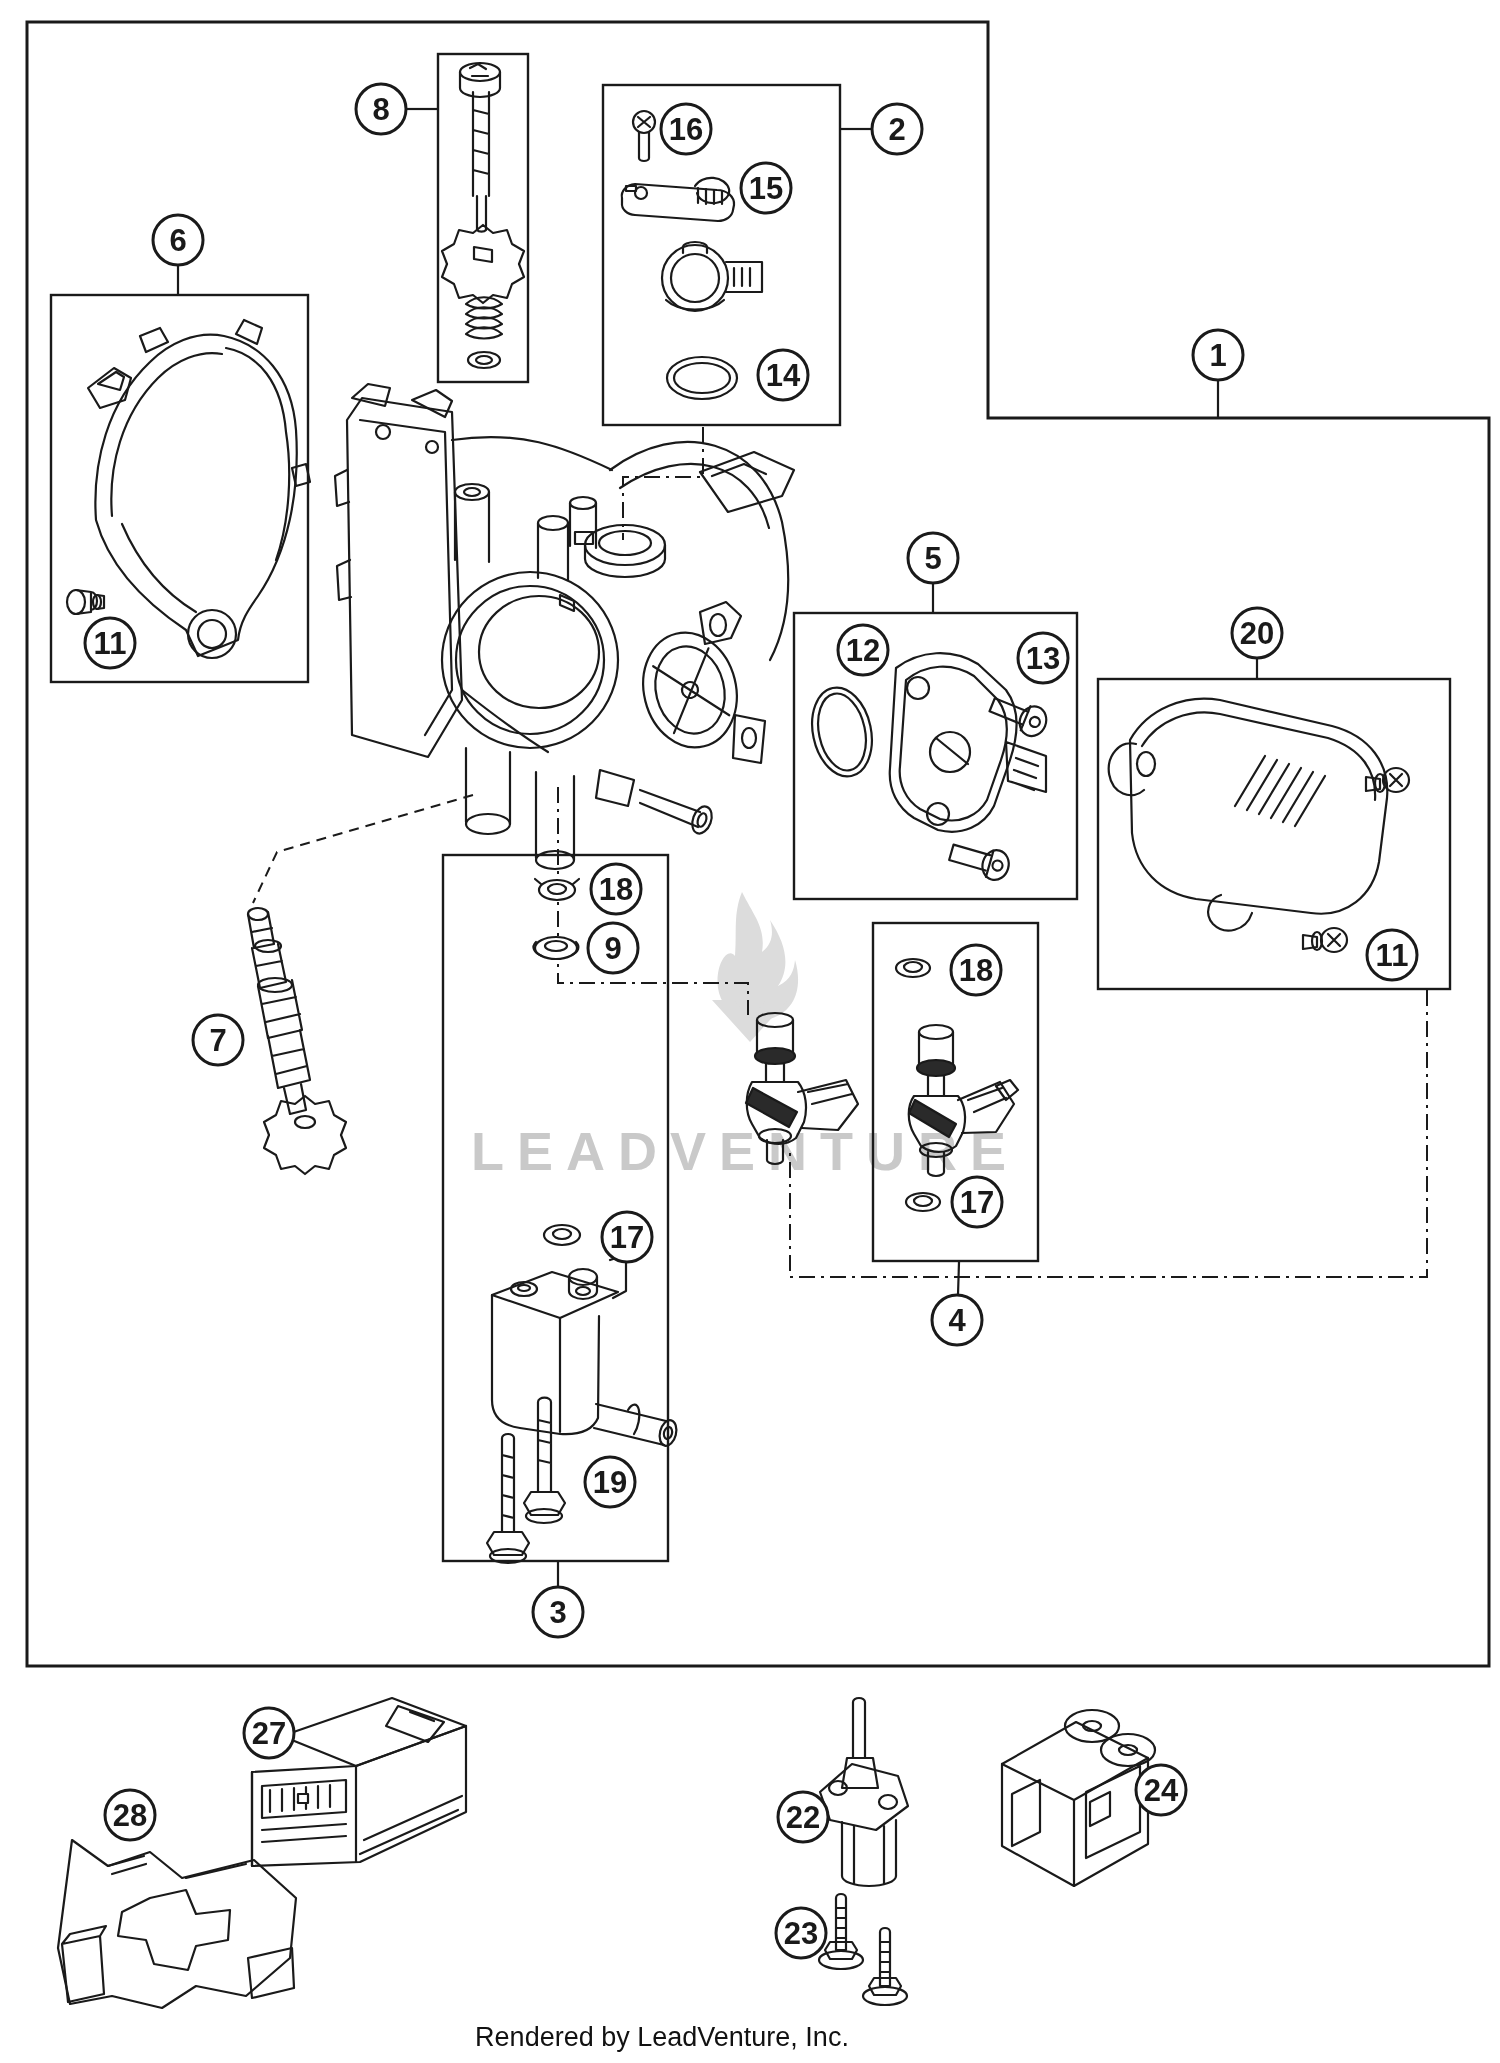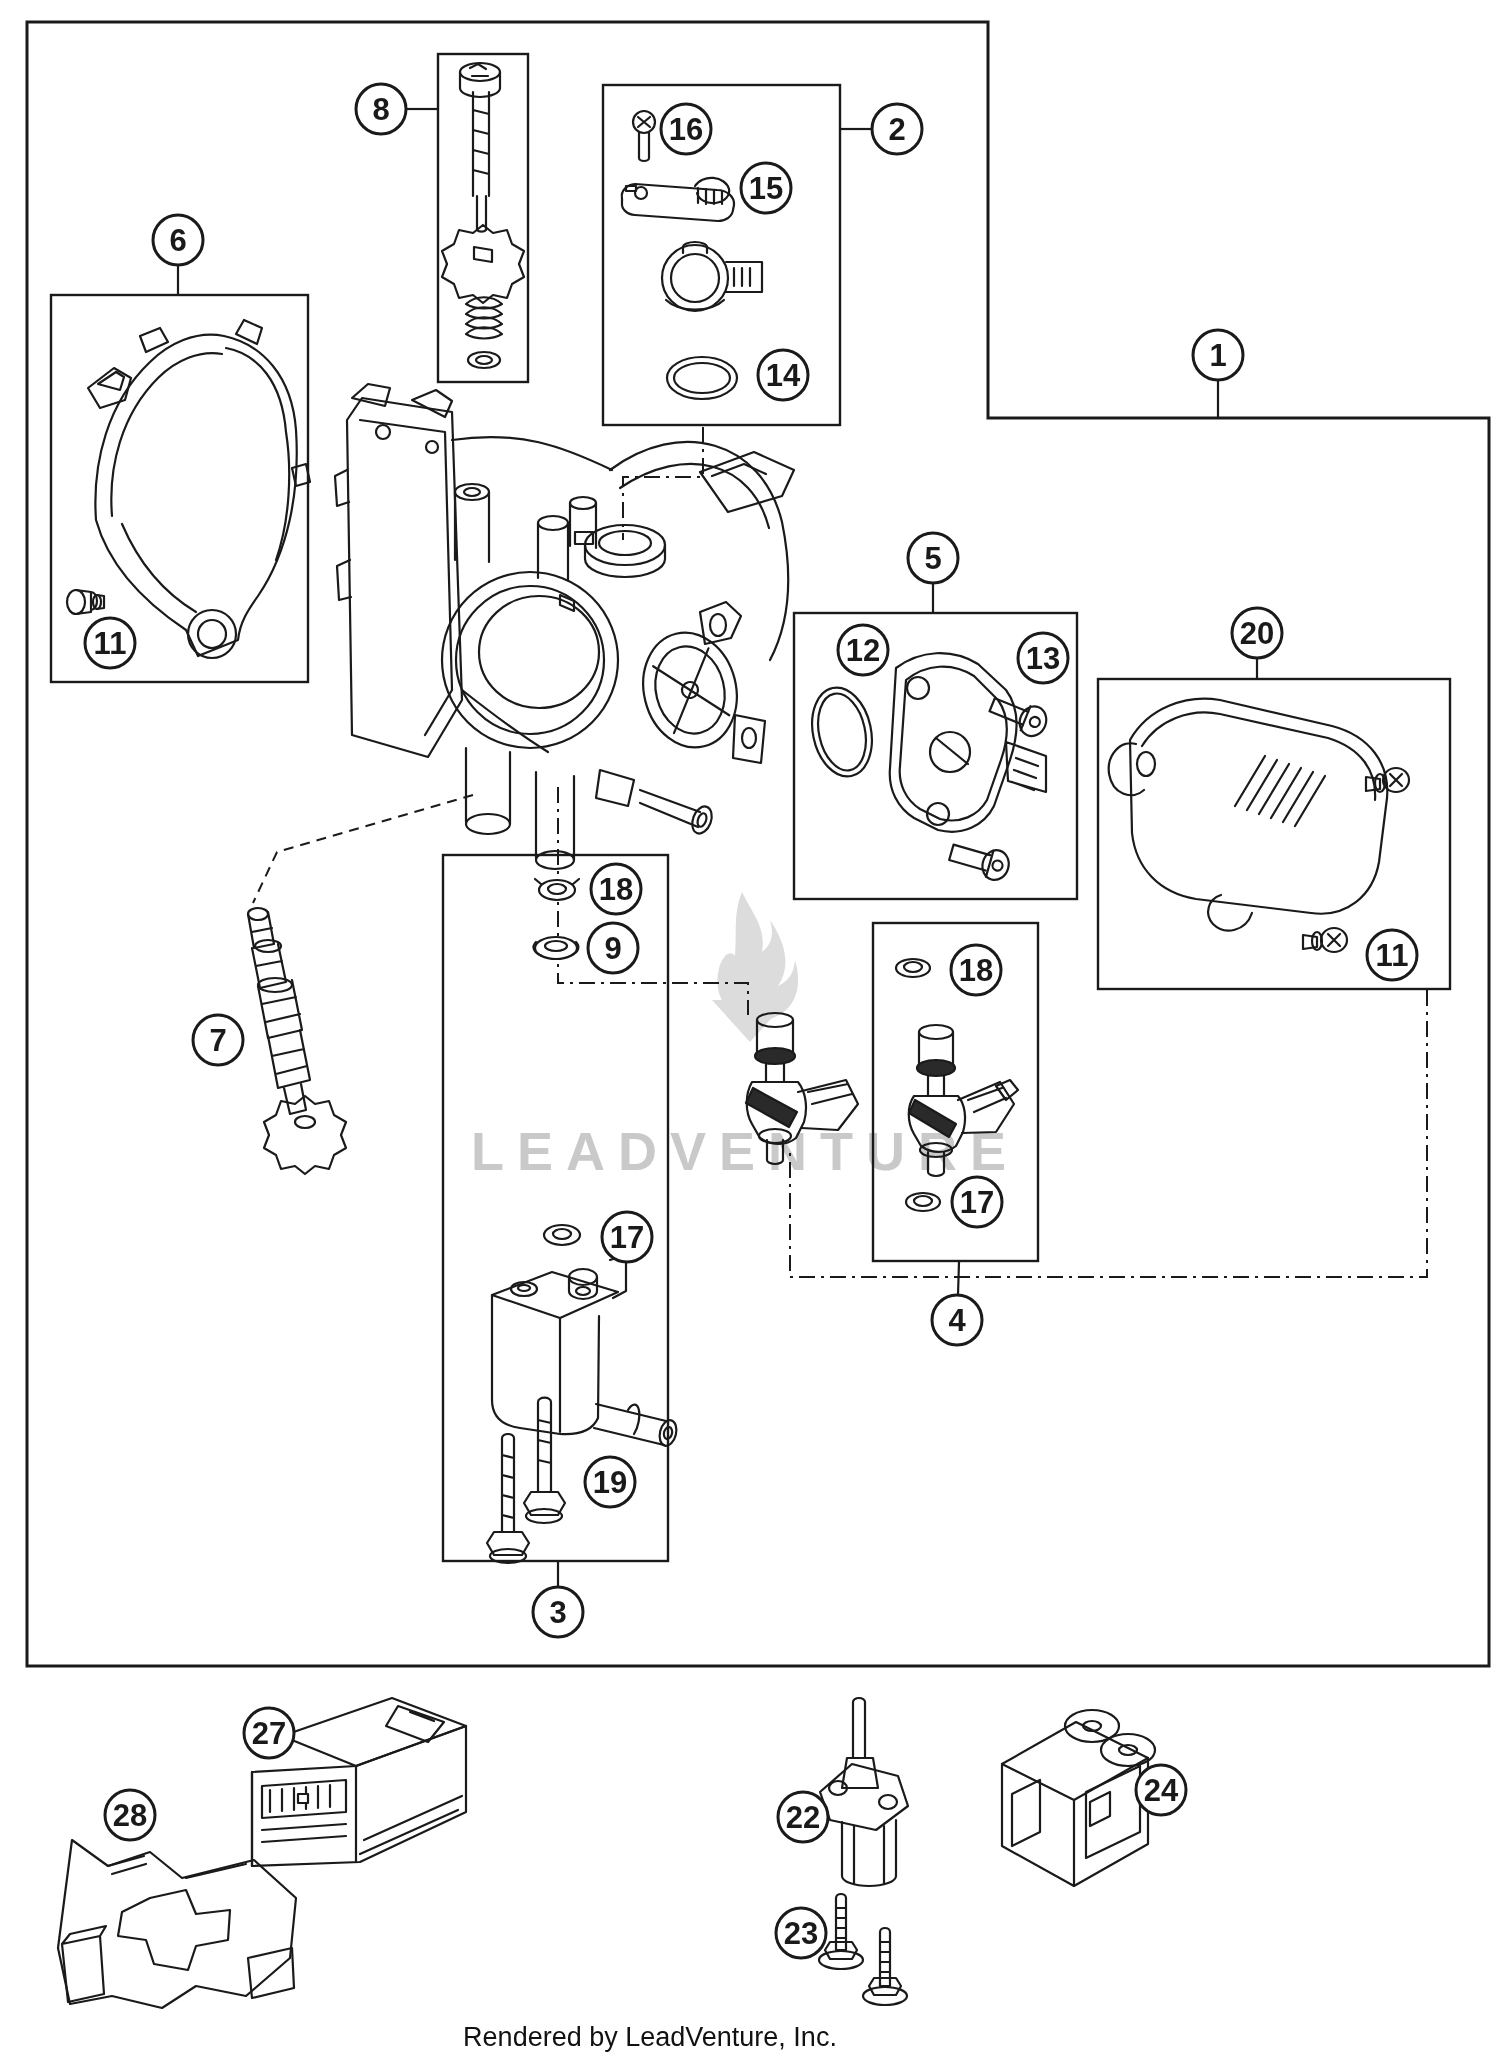--- a/index.html
+++ b/index.html
@@ -2,21 +2,21 @@
 <html><head>
 <meta charset="utf-8">
 <style>
   html,body{margin:0;padding:0;background:#ffffff;}
   body{width:1500px;height:2063px;position:relative;font-family:"Liberation Sans",sans-serif;overflow:hidden;}
   #stage{position:absolute;left:0;top:0;width:1500px;height:2063px;}
   svg{display:block;}
   .art{stroke:#1a1a1a;stroke-width:2.2;fill:none;stroke-linejoin:round;stroke-linecap:round;}
   .fillw{fill:#ffffff;}
   .dark{fill:#2a2a2a;stroke:#1a1a1a;}
-  #footer{position:absolute;left:0;top:2022px;width:1300px;text-align:center;
+  #footer{position:absolute;left:12px;top:2022px;width:1300px;text-align:center;
           font-size:27px;color:#111;font-family:"Liberation Sans",sans-serif;}
   #wmtext{font-family:"Liberation Sans",sans-serif;font-weight:bold;letter-spacing:13px;}
 </style>
 </head>
 <body>
 
 <div id="stage">
 <svg id="art" width="1500" height="2063" viewBox="0 0 1500 2063" xmlns="http://www.w3.org/2000/svg">
 
   <g id="wm">

